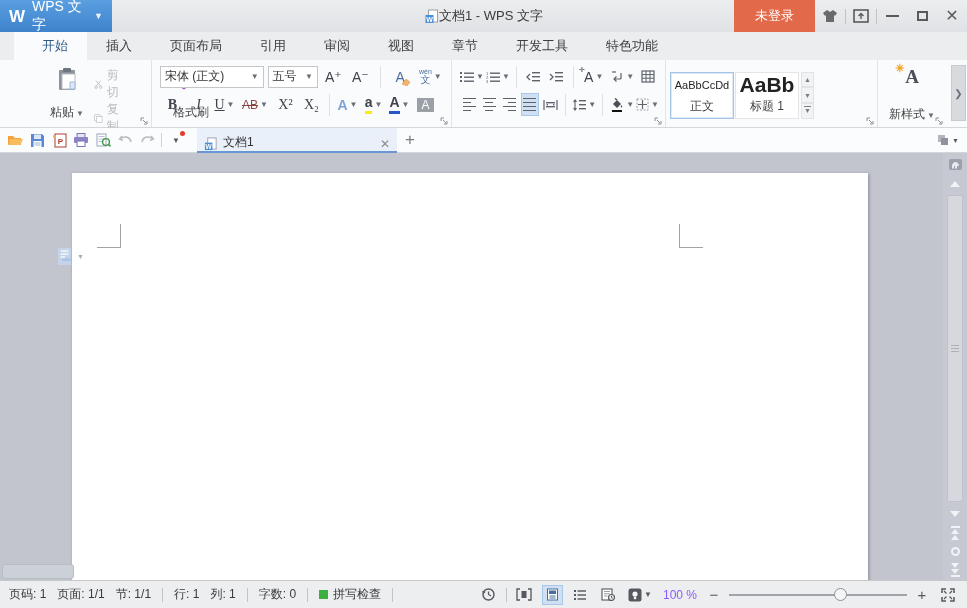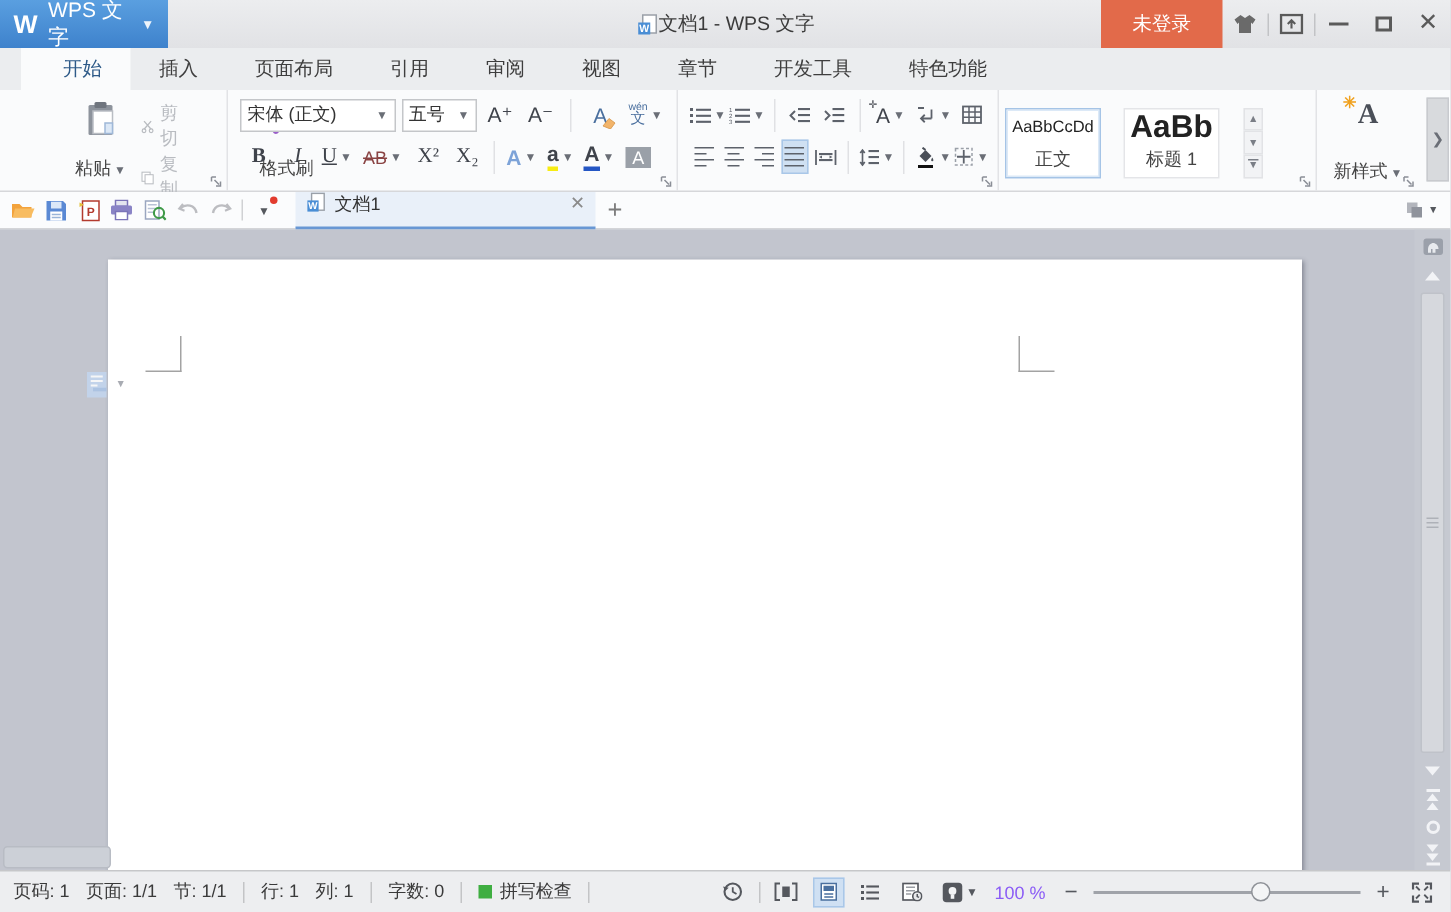--- a/index.html
+++ b/index.html
@@ -68,21 +68,21 @@
   .g-para { width:214px; }
   .pbtn { width:24px; height:23px; display:flex; align-items:center; justify-content:center; }
   .pbtn.active { background:#cfe0f2; border:1px solid #a9c7e8; }
   .lines { width:13px; display:flex; flex-direction:column; gap:2.5px; }
   .lines i { display:block; height:1.5px; background:#5d626b; }
 
   
   .g-styles { width:212px; display:flex; align-items:center; padding:5px 2px 2px 4px; }
   .style-item { width:64px; height:47px; background:#fff; border:1px solid #e4e5e8;
     display:flex; flex-direction:column; align-items:center; justify-content:flex-end;
-    overflow:hidden; margin-right:15px; }
+    overflow:hidden; margin-right:1px; }
   .style-item.selected { border:1px solid #a5c4e6; box-shadow:0 0 0 1px #dce9f7 inset; }
   .style-prev { flex:1; display:flex; align-items:center; justify-content:center;
     width:100%; overflow:hidden; white-space:nowrap; color:#222; }
   .style-name { font-size:12px; color:#444; padding-bottom:3px; white-space:nowrap; }
   .style-scroll { width:13px; height:47px; display:flex; flex-direction:column; margin-left:1px; }
   .style-scroll div { flex:1; display:flex; align-items:center; justify-content:center;
     font-size:7px; color:#7a7e86; background:#f2f3f5; border:1px solid #e2e3e6; }
   .g-new { width:68px; display:flex; flex-direction:column; align-items:center; justify-content:space-between; padding:6px 4px 4px; }
   .newstyle-ico { position:relative; font-size:19px; color:#4a4f58; font-family:"Liberation Serif",serif; font-weight:bold; }
   .spark { position:absolute; left:-10px; top:-4px; color:#f0a11e; font-size:11px; }
@@ -90,21 +90,21 @@
     border:1px solid #c8cace; display:flex; align-items:center; justify-content:center;
     color:#6a6e76; font-size:10px; }
 
   
   .qat { position:absolute; top:128px; left:0; right:0; height:25px; background:#fbfcfd;
     border-bottom:1px solid #d4d5d8; display:flex; align-items:center; padding:0 4px; }
   .qbtn { width:22px; height:22px; display:flex; align-items:center; justify-content:center; position:relative; }
   .qsep { width:1px; height:14px; background:#d0d1d4; margin:0 3px; }
   .red-dot { position:absolute; top:2px; right:2px; width:5px; height:5px; border-radius:50%; background:#e23b2e; }
   .doctab { margin-left:10px; width:200px; height:25px; background:#e9f0f9;
-    border-bottom:2px solid #6897d4; display:flex; align-items:flex-start; padding:0 7px; gap:5px; font-size:12px; color:#333; }
+    border-bottom:2px solid #6897d4; display:flex; align-items:flex-end; padding:0 7px; gap:5px; font-size:12px; color:#333; }
   .doctab .close { margin-left:auto; color:#8a8a8a; font-size:12px; }
   .newtab { width:26px; height:25px; display:flex; align-items:center; justify-content:center;
     color:#7c7c7c; font-size:17px; }
 
   
   .workspace { position:absolute; top:153px; left:0; right:0; bottom:28px; background:#c2c5ce; overflow:hidden; }
   .page { position:absolute; left:72px; top:20px; width:796px; height:420px; background:#fff;
     box-shadow:1px 1px 3px rgba(60,65,80,.45); }
   .mark-tl { position:absolute; left:97px; top:71px; width:24px; height:24px;
     border-right:1px solid #a3a3a3; border-bottom:1px solid #a3a3a3; }

